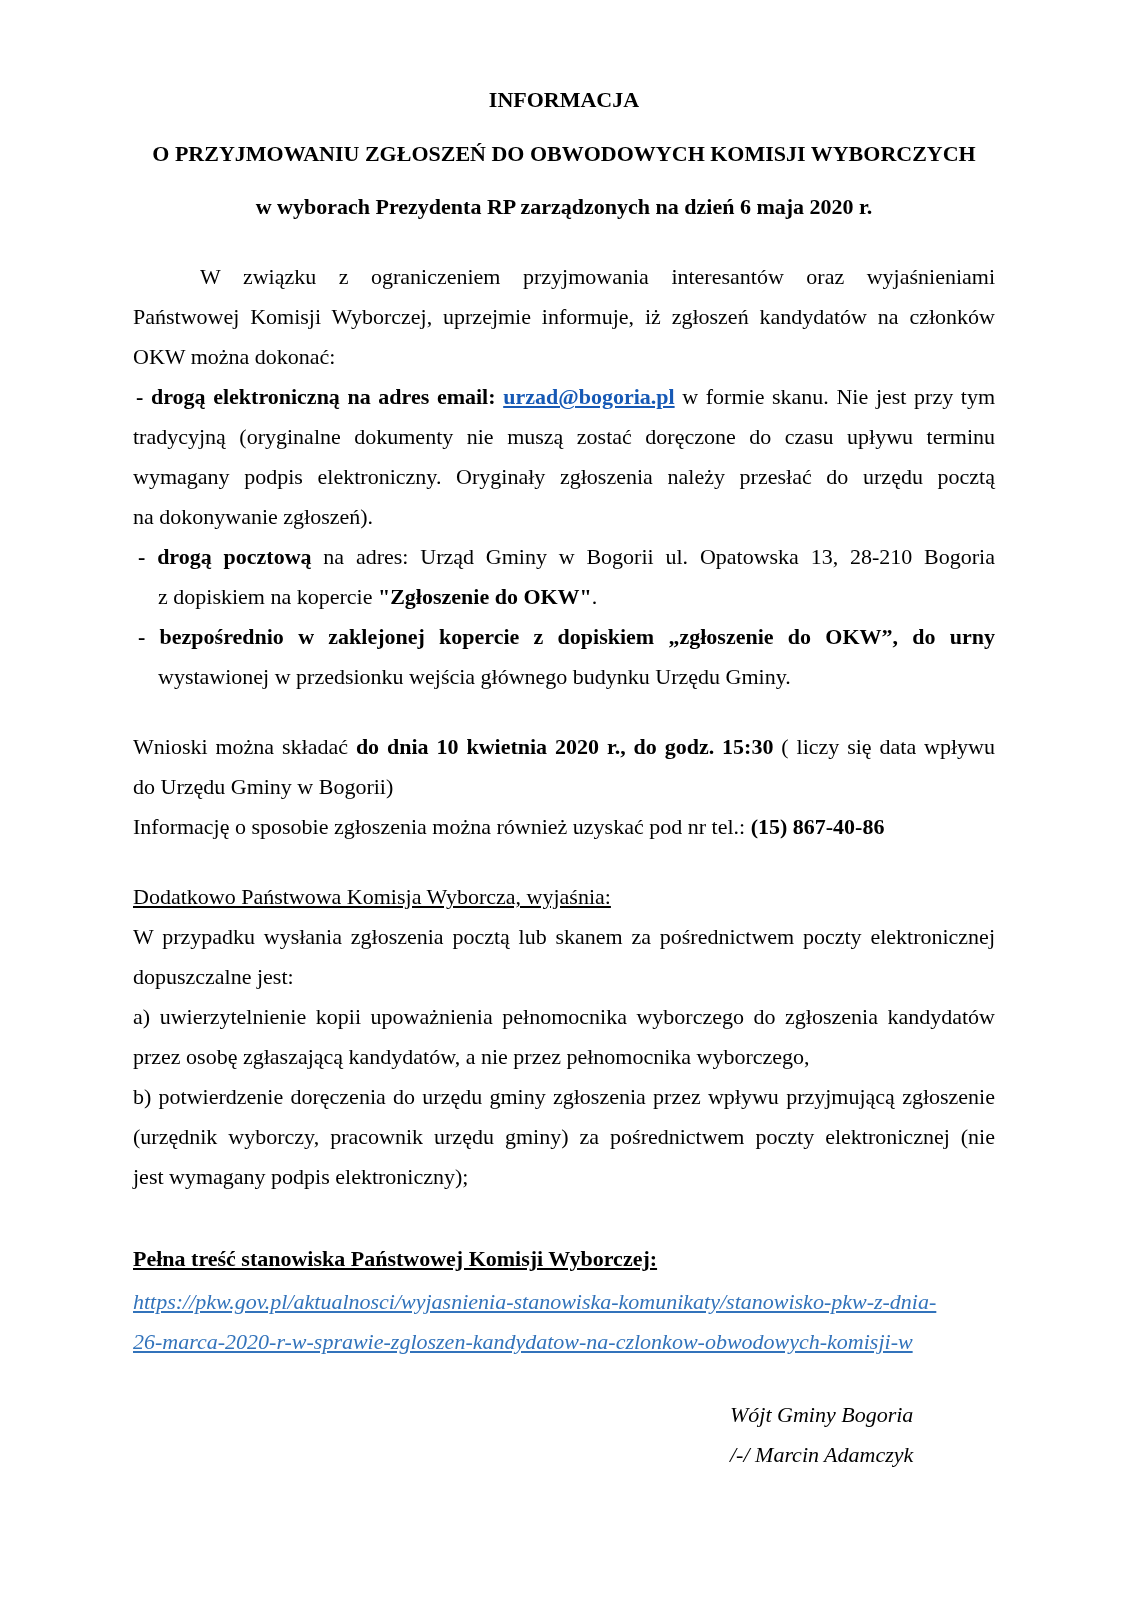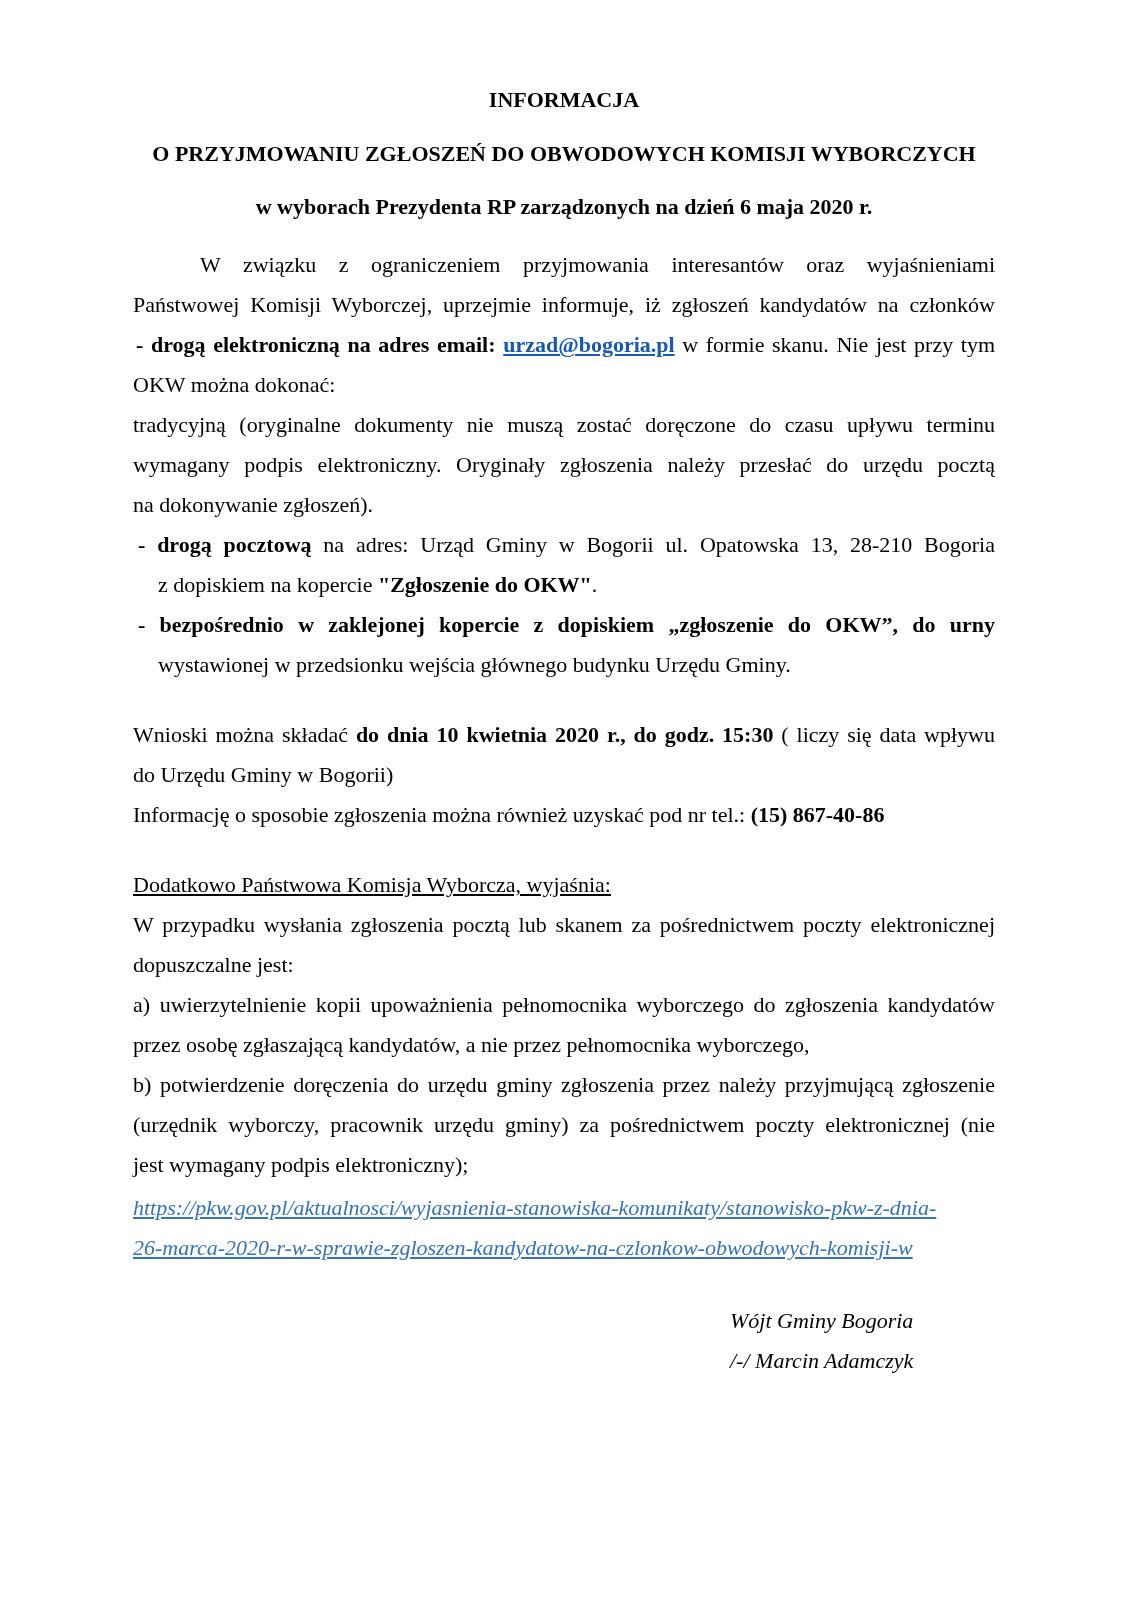--- a/index.html
+++ b/index.html
@@ -35,40 +35,41 @@
   a.doc-link { cursor: pointer; text-decoration: underline; }
 </style>
 </head>
 <body>
 
 <div class="page">
   <div id="doc-body">
       <div class="line align-c" style="height: 54px;"><span class="b">INFORMACJA</span></div>
       <div class="line align-c" style="height: 53px;"><span class="b">O PRZYJMOWANIU ZGŁOSZEŃ DO OBWODOWYCH KOMISJI WYBORCZYCH</span></div>
       <div class="line align-c" style="height: 58px;"><span class="b">w wyborach Prezydenta RP zarządzonych na dzień 6 maja 2020 r.</span></div>
-      <div class="line align-j" style="text-indent: 67px;"><span class="">W związku z ograniczeniem przyjmowania interesantów oraz wyjaśnieniami</span></div>
+      <div class="line align-j" style="text-indent: 67px; margin-top: 12px;"><span class="">W związku z ograniczeniem przyjmowania interesantów oraz wyjaśnieniami</span></div>
       <div class="line align-j"><span class="">Państwowej Komisji Wyborczej, uprzejmie informuje, iż zgłoszeń kandydatów na członków</span></div>
+      <div class="line align-l"><span class="">OKW można dokonać:</span></div>
       <div class="line align-j" style="text-indent: 3px;"><span class="b">- drogą elektroniczną na adres email: </span><a class="doc-link b u" style="color: rgb(22, 89, 181);">urzad@bogoria.pl</a><span class=""> w formie skanu. Nie jest przy tym</span></div>
-      <div class="line align-l"><span class="">OKW można dokonać:</span></div>
       <div class="line align-j"><span class="">tradycyjną (oryginalne dokumenty nie muszą zostać doręczone do czasu upływu terminu</span></div>
       <div class="line align-j"><span class="">wymagany podpis elektroniczny. Oryginały zgłoszenia należy przesłać do urzędu pocztą</span></div>
       <div class="line align-l"><span class="">na dokonywanie zgłoszeń).</span></div>
       <div class="line align-j" style="text-indent: 5px;"><span class="b">- drogą pocztową</span><span class=""> na adres: Urząd Gminy w Bogorii ul. Opatowska 13, 28-210 Bogoria</span></div>
       <div class="line align-l" style="text-indent: 25px;"><span class="">z dopiskiem na kopercie </span><span class="b">"Zgłoszenie do OKW"</span><span class="">.</span></div>
       <div class="line align-j" style="text-indent: 5px;"><span class="b">- bezpośrednio w zaklejonej kopercie z dopiskiem „zgłoszenie do OKW”, do urny</span></div>
       <div class="line align-l" style="text-indent: 25px;"><span class="">wystawionej w przedsionku wejścia głównego budynku Urzędu Gminy.</span></div>
       <div class="line align-j" style="margin-top: 30px;"><span class="">Wnioski można składać </span><span class="b">do dnia 10 kwietnia 2020 r., do godz. 15:30</span><span class=""> ( liczy się data wpływu</span></div>
       <div class="line align-l"><span class="">do Urzędu Gminy w Bogorii)</span></div>
       <div class="line align-l"><span class="">Informację o sposobie zgłoszenia można również uzyskać pod nr tel.: </span><span class="b">(15) 867-40-86</span></div>
       <div class="line align-l" style="margin-top: 30px;"><span class="u">Dodatkowo Państwowa Komisja Wyborcza, wyjaśnia:</span></div>
       <div class="line align-j"><span class="">W przypadku wysłania zgłoszenia pocztą lub skanem za pośrednictwem poczty elektronicznej</span></div>
       <div class="line align-l"><span class="">dopuszczalne jest:</span></div>
       <div class="line align-j"><span class="">a) uwierzytelnienie kopii upoważnienia pełnomocnika wyborczego do zgłoszenia kandydatów</span></div>
       <div class="line align-l"><span class="">przez osobę zgłaszającą kandydatów, a nie przez pełnomocnika wyborczego,</span></div>
-      <div class="line align-j"><span class="">b) potwierdzenie doręczenia do urzędu gminy zgłoszenia przez należy przyjmującą zgłoszenie</span></div>
+      <div class="line align-j"><span class="">b) potwierdzenie doręczenia do urzędu gminy zgłoszenia przez wpływu przyjmującą zgłoszenie</span></div>
       <div class="line align-j"><span class="">(urzędnik wyborczy, pracownik urzędu gminy) za pośrednictwem poczty elektronicznej (nie</span></div>
       <div class="line align-l"><span class="">jest wymagany podpis elektroniczny);</span></div>
+      <div class="line align-l" style="margin-top: 42px;"><span class="b u">Pełna treść stanowiska Państwowej Komisji Wyborczej:</span></div>
       <div class="line align-l" style="margin-top: 3px;"><a class="doc-link u i" style="color: rgb(50, 115, 187);">https://pkw.gov.pl/aktualnosci/wyjasnienia-stanowiska-komunikaty/stanowisko-pkw-z-dnia-</a></div>
       <div class="line align-l"><a class="doc-link u i" style="color: rgb(50, 115, 187); text-decoration: underline;">26-marca-2020-r-w-sprawie-zgloszen-kandydatow-na-czlonkow-obwodowych-komisji-w</a></div>
       <div class="line align-l" style="margin-top: 33px; text-indent: 597px;"><span class="i">Wójt Gminy Bogoria</span></div>
       <div class="line align-l" style="text-indent: 597px;"><span class="i">/-/ Marcin Adamczyk</span></div>
     </div>
 </div>
 
 </body></html>

